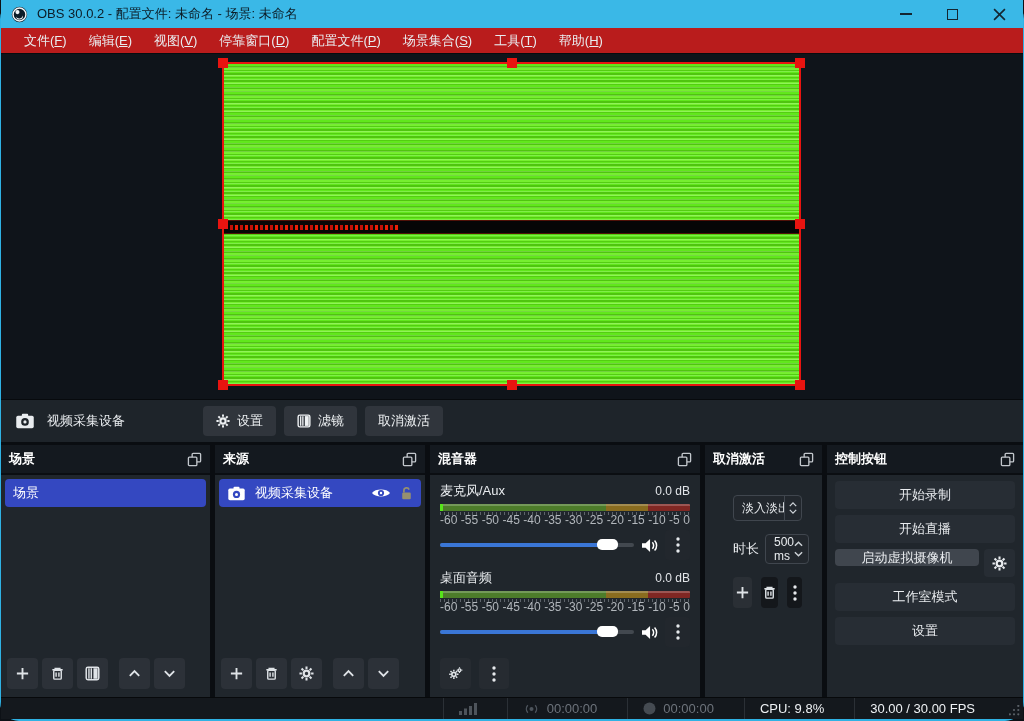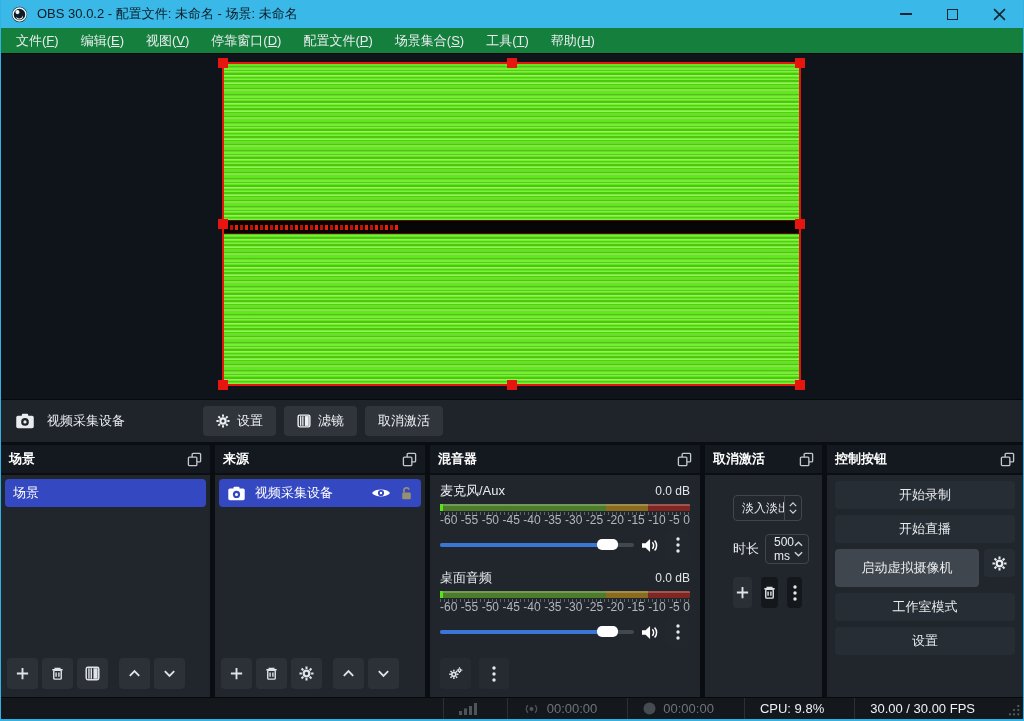--- a/index.html
+++ b/index.html
@@ -1,33 +1,33 @@
 <!DOCTYPE html>
 <html><head>
 <meta charset="utf-8">
 <style>
   * { box-sizing: border-box; margin: 0; padding: 0; }
   html,body { width:1024px; height:721px; overflow:hidden; background:#0d1116;
               font-family:"Liberation Sans","DejaVu Sans",sans-serif; }
   .app { width:1024px; height:721px; display:flex; flex-direction:column;
          border-left:1px solid #2fb2e4; border-right:1px solid #2fb2e4; border-bottom:2px solid #2fb2e4;
-         background:#0f141a; }
+         background:#0f141a;border-radius:19px; }
 
   
   .titlebar { height:28px; flex:0 0 28px; background:#3ab8e7; display:flex; align-items:center;
               padding-left:10px; color:#0c1c26; font-size:13px; }
   .titlebar .logo { width:17px; height:17px; margin-right:9px; }
   .win-controls { margin-left:auto; display:flex; height:100%; }
   .win-btn { width:47px; height:100%; display:flex; align-items:center; justify-content:center; color:#142631; }
   .min-glyph { width:12px; height:2px; background:#142631; }
   .max-glyph { width:11px; height:11px; border:1.6px solid #142631; }
 
   
-  .menubar { height:26px; flex:0 0 26px; background:#15803d; display:flex; align-items:center;
-             padding-left:4px; border-bottom:1px solid #080b0e; }
+  .menubar { height:26px; flex:0 0 26px; background:#b91c1c; display:flex; align-items:center;
+             padding-left:12px; border-bottom:1px solid #080b0e; }
   .menu-item { color:#e9ecef; font-size:13px; padding:0 11px; cursor:default; }
   .menu-item .mn { text-decoration:underline; }
 
   
   .preview { height:345px; flex:0 0 345px; position:relative; background:#0f141a; }
   .green-box { position:absolute; left:221px; top:8px; width:579px; height:324px;
                border:2px solid #e81410; background:#050505; }
   .field { position:absolute; left:0; right:0;
            background-color:#5bdc17;
            background-image:
@@ -121,21 +121,21 @@
   .spinbox .val { padding-left:8px; }
   .spinbox .arr { margin-left:auto; padding-right:5px; display:flex; flex-direction:column; gap:4px; color:#cdd2d7; }
   .spinbox .arr svg { width:9px; height:6px; }
   .transbtns { display:flex; gap:9px; margin-top:13px; }
   .transbtns .toolbtn.add { width:33px; background:#2a2f35; }
   .transbtns .toolbtn.dark { width:30px; background:#14171b; }
   .transbtns .kebab-btn { background:#14171b; width:26px; height:31px; }
 
   
   .p-controls .pbody { padding:6px 8px; gap:6px; }
-  .ctlbtn { height:38px; flex:0 0 28px; border:none; border-radius:4px; background:#272d34;
+  .ctlbtn { height:17px; flex:0 0 28px; border:none; border-radius:4px; background:#272d34;
             color:#e9ecef; font-size:13px; font-family:inherit; cursor:pointer; }
   .vcrow { display:flex; gap:5px; flex:0 0 28px; }
   .vcrow .ctlbtn.vc { flex:1; background:#40464e; }
   .vcrow .gearbtn { width:31px; height:28px; border:none; border-radius:4px; background:#272d34;
                     color:#e9ecef; display:flex; align-items:center; justify-content:center; cursor:pointer; }
   .vcrow .gearbtn svg { width:15px; height:15px; }
 
   
   .statusbar { flex:1; background:#14181d; border-top:1px solid #07090b; display:flex;
                justify-content:flex-end; align-items:stretch; position:relative; color:#eef1f4; font-size:13px;gap:15px; }

